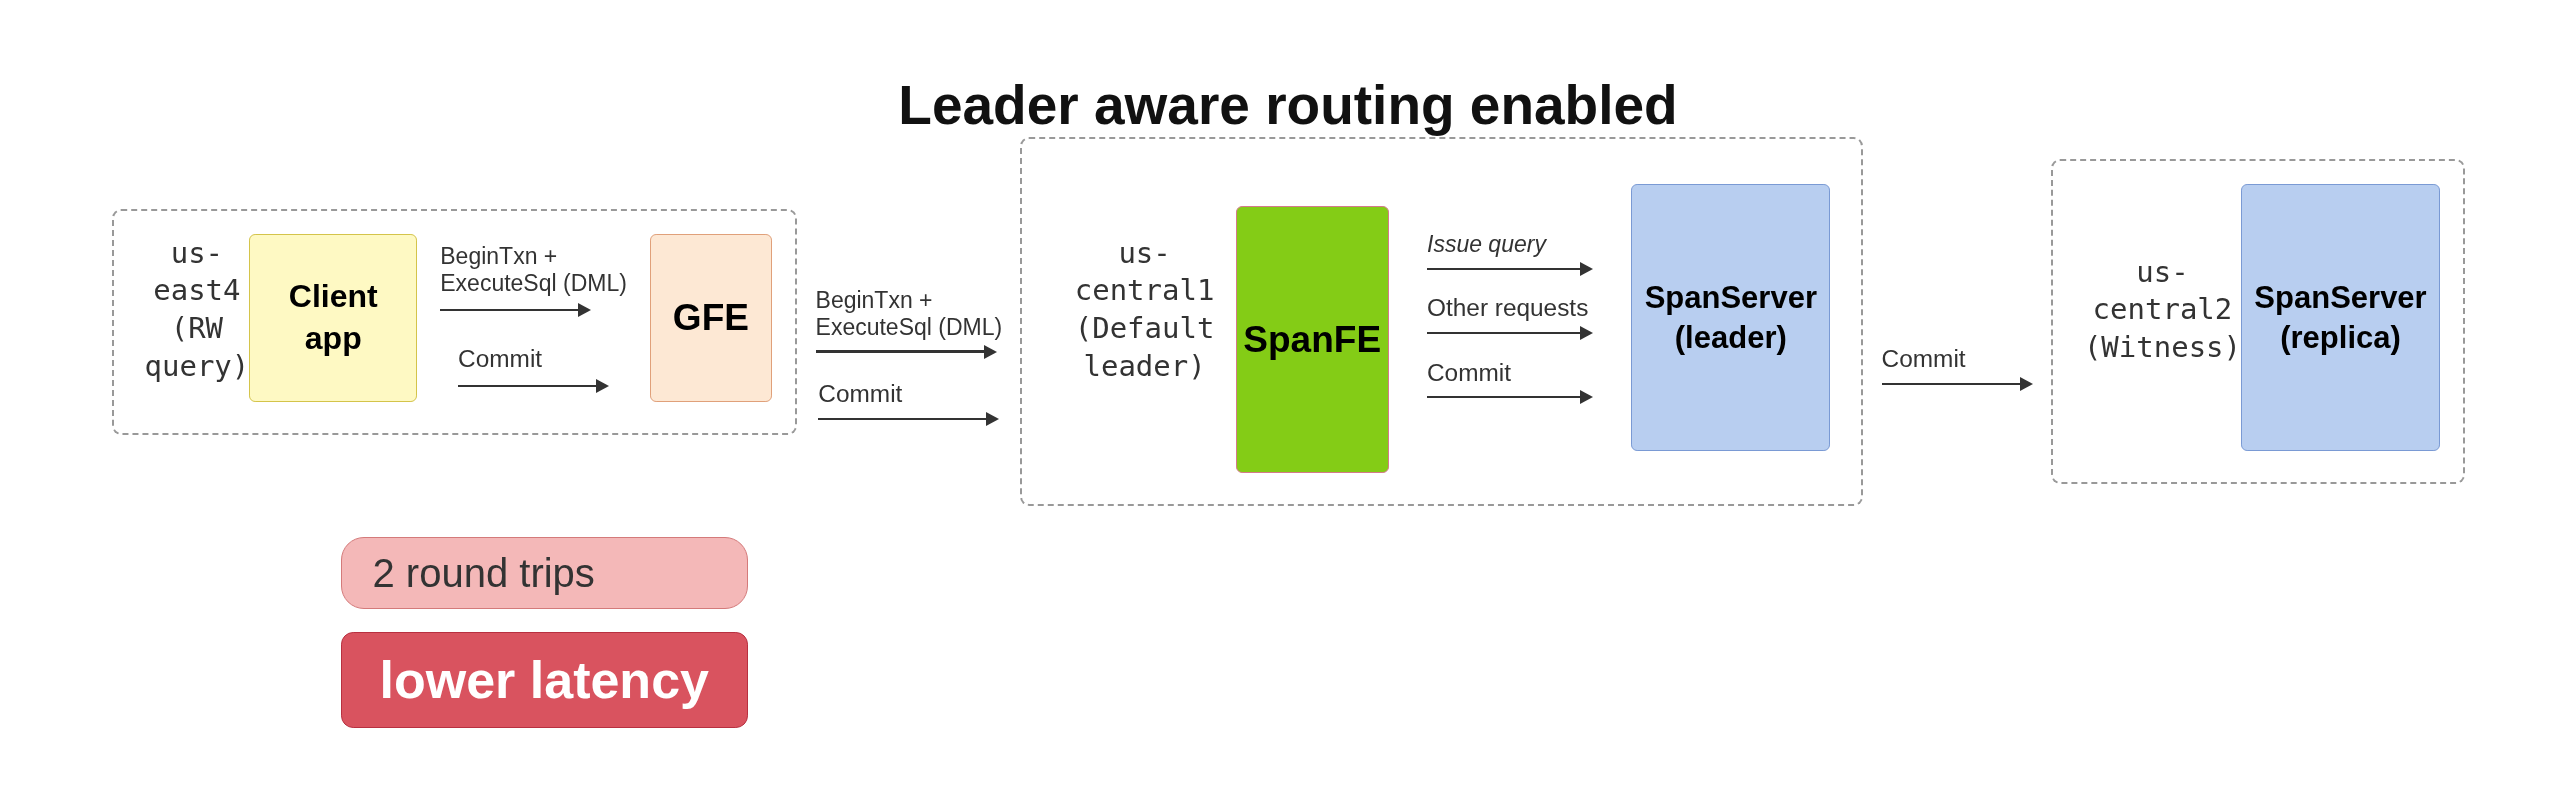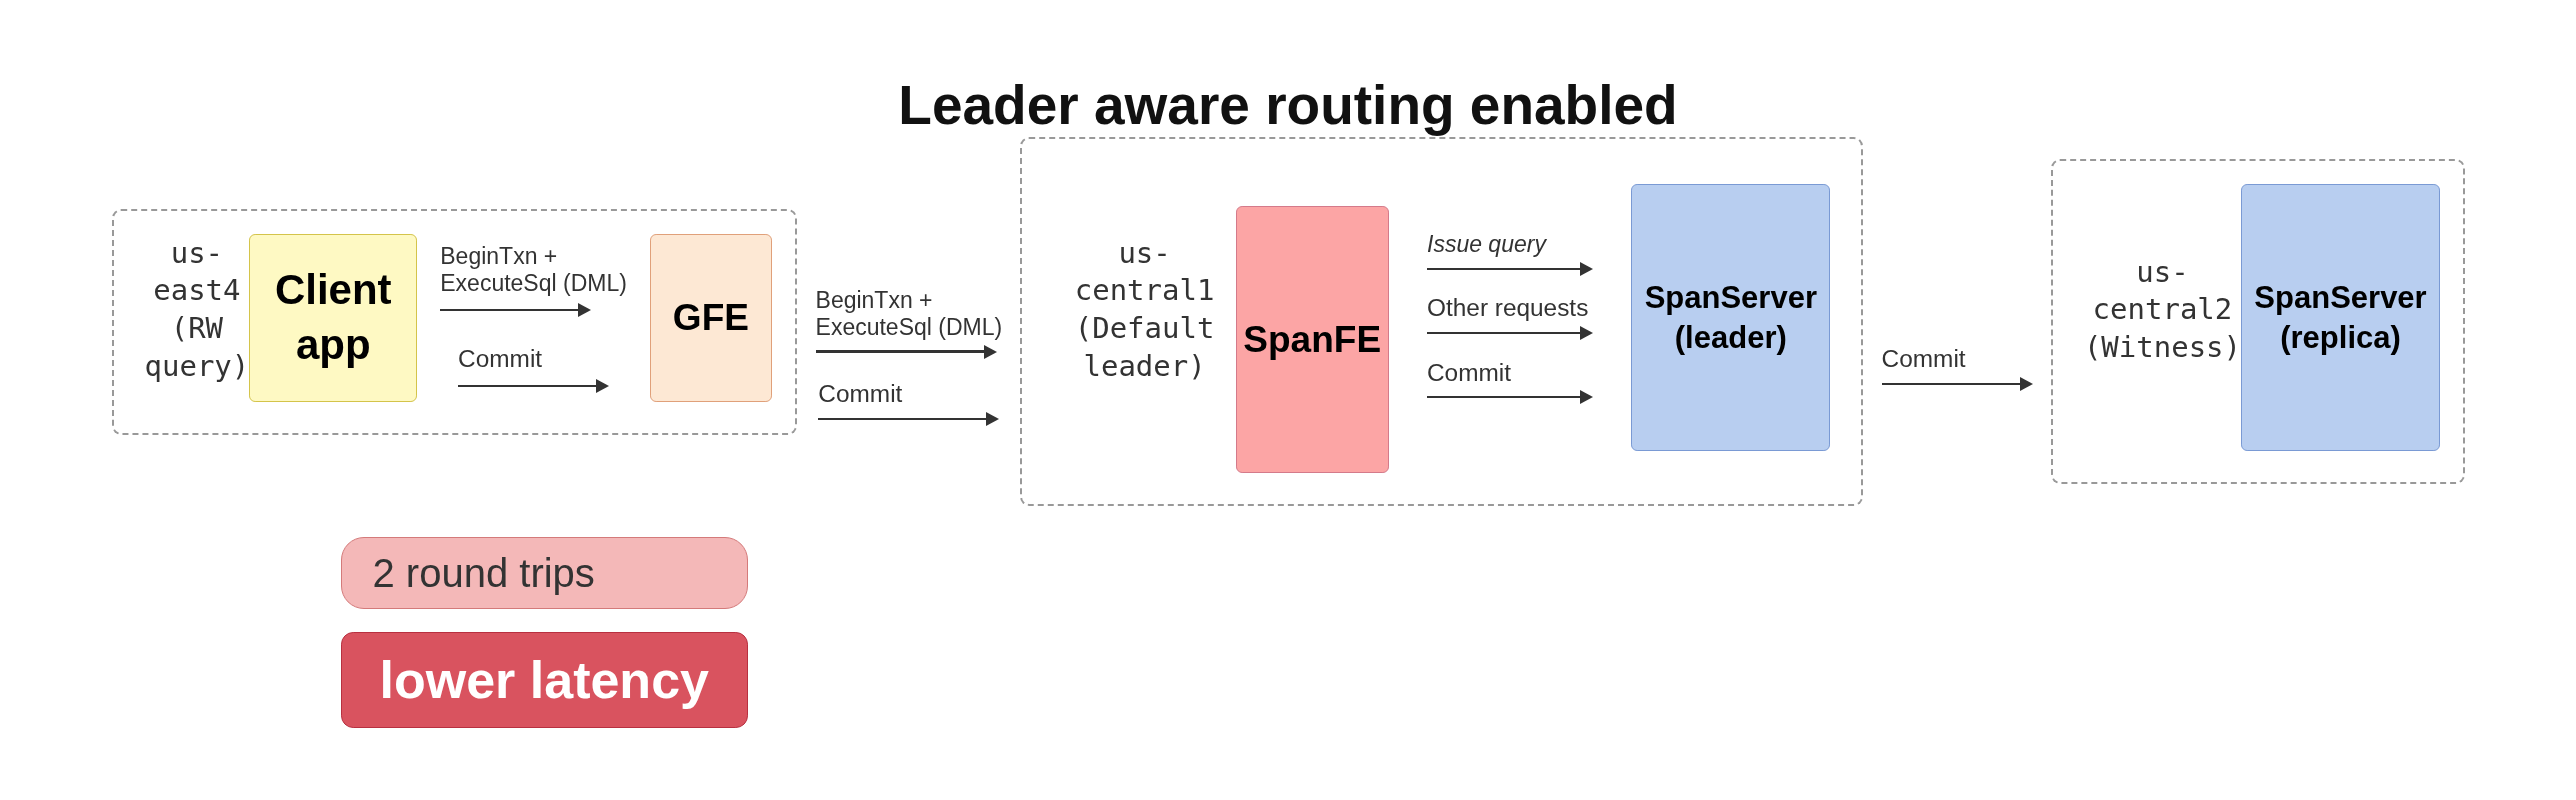--- a/index.html
+++ b/index.html
@@ -55,31 +55,31 @@
       text-align: center;
       font-size: 32px;
       font-weight: bold;
       line-height: 1.3;
     }
     .box-client {
       background: #fef9c3;
       border: 1.5px solid #d4c44a;
       width: 168px;
       height: 168px;
-      font-size: 42px;
+      font-size: 32px;
     }
     .box-gfe {
       background: #fde8d4;
       border: 1.5px solid #e0a07a;
       width: 122px;
       height: 168px;
       font-size: 37px;
     }
     .box-spanfe {
-      background: #fca5a5;
+      background: #84cc16;
       border: 1.5px solid #d47a8a;
       width: 153px;
       height: 267px;
       font-size: 37px;
       margin-top: 44px;
     }
     .box-spanserver-leader {
       background: #b8cef0;
       border: 1.5px solid #7a9ad4;
       width: 199px;

